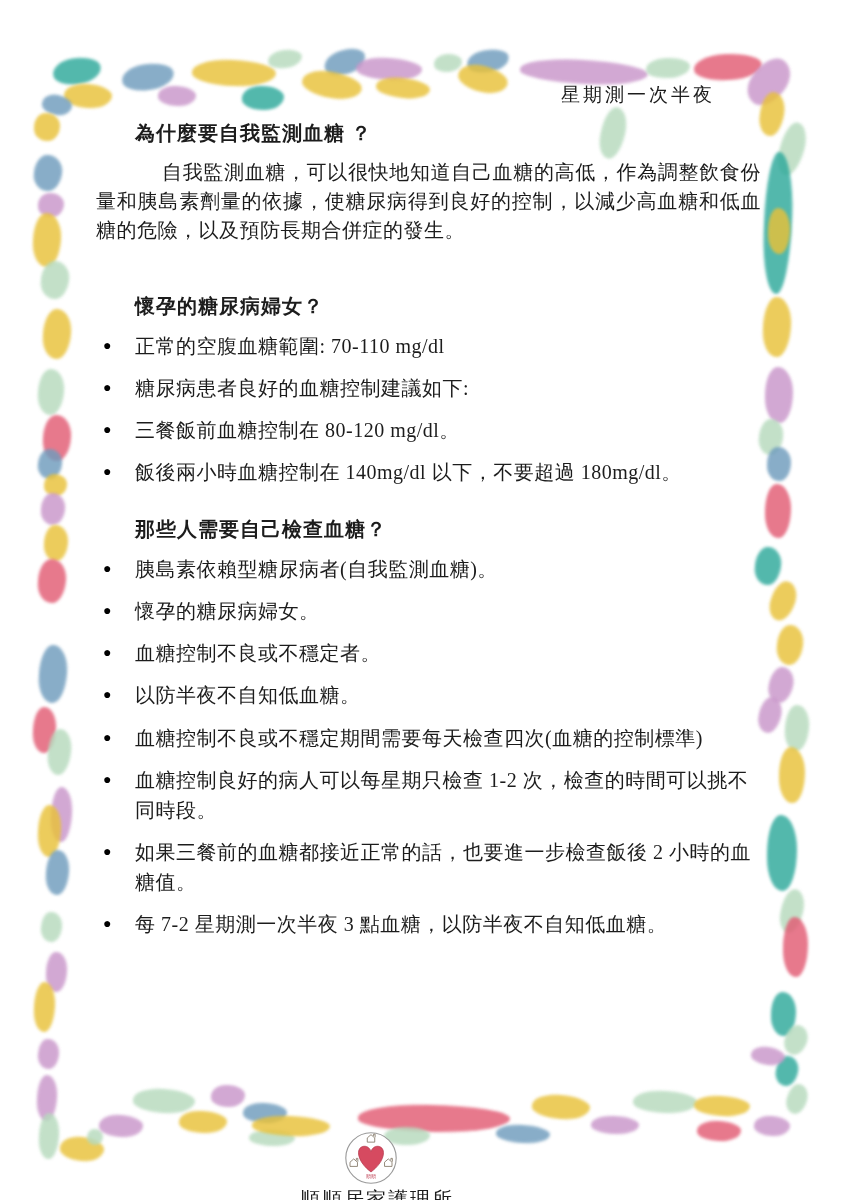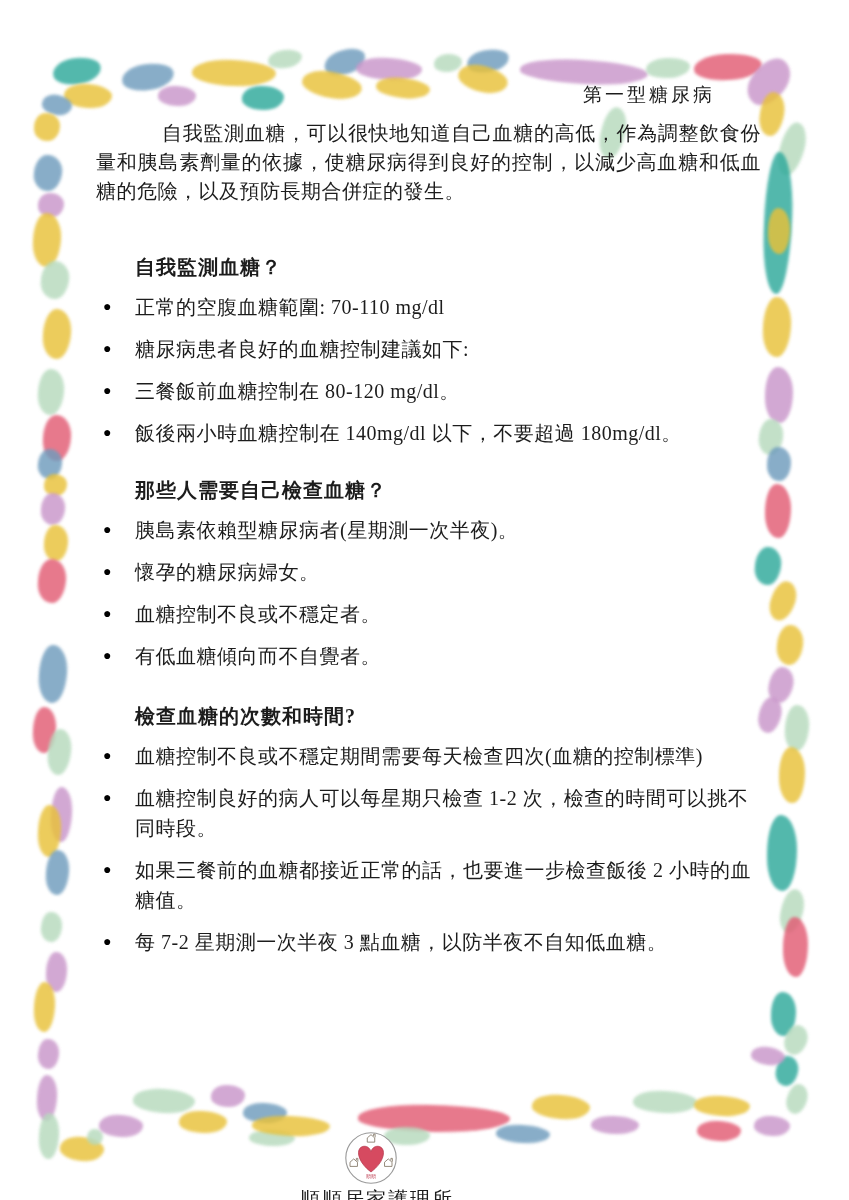--- a/index.html
+++ b/index.html
@@ -155,26 +155,27 @@
       <div class="stroke" style="left: 532px; top: 1095px; width: 58px; height: 24px; background: rgb(232, 193, 57); transform: rotate(4deg);"></div>
       <div class="stroke" style="left: 591px; top: 1116px; width: 48px; height: 18px; background: rgb(201, 150, 202); transform: rotate(2deg);"></div>
       <div class="stroke" style="left: 633px; top: 1091px; width: 64px; height: 22px; background: rgb(182, 218, 189); transform: rotate(2deg);"></div>
       <div class="stroke" style="left: 694px; top: 1096px; width: 56px; height: 20px; background: rgb(232, 193, 57); transform: rotate(3deg);"></div>
       <div class="stroke" style="left: 697px; top: 1121px; width: 44px; height: 20px; background: rgb(226, 92, 116); transform: rotate(2deg);"></div>
       <div class="stroke" style="left: 754px; top: 1116px; width: 36px; height: 20px; background: rgb(201, 150, 202); transform: rotate(3deg);"></div>
     </div>
 
   <div class="content">
 
-    <div class="corner-note">第一型糖尿病</div>
-
-
+    <div class="corner-note">星期測一次半夜</div>
+
+
+    <div class="sec-heading h1">為什麼要自我監測血糖 ？</div>
     <div class="para">自我監測血糖，可以很快地知道自己血糖的高低，作為調整飲食份量和胰島素劑量的依據，使糖尿病得到良好的控制，以減少高血糖和低血糖的危險，以及預防長期合併症的發生。</div>
 
-    <div class="sec-heading h2">自我監測血糖？</div>
+    <div class="sec-heading h2">懷孕的糖尿病婦女？</div>
     <ul class="sec-list">
       <li>
           <span class="dot">●</span>
           <span class="li-text">正常的空腹血糖範圍: 70-110 mg/dl</span>
         </li>
       <li>
           <span class="dot">●</span>
           <span class="li-text">糖尿病患者良好的血糖控制建議如下:</span>
         </li>
       <li>
@@ -184,37 +185,36 @@
       <li>
           <span class="dot">●</span>
           <span class="li-text">飯後兩小時血糖控制在 140mg/dl 以下，不要超過 180mg/dl。</span>
         </li>
     </ul>
 
     <div class="sec-heading h3">那些人需要自己檢查血糖？</div>
     <ul class="sec-list">
       <li>
           <span class="dot">●</span>
-          <span class="li-text">胰島素依賴型糖尿病者(星期測一次半夜)。</span>
+          <span class="li-text">胰島素依賴型糖尿病者(自我監測血糖)。</span>
         </li>
       <li>
           <span class="dot">●</span>
           <span class="li-text">懷孕的糖尿病婦女。</span>
         </li>
       <li>
           <span class="dot">●</span>
           <span class="li-text">血糖控制不良或不穩定者。</span>
         </li>
       <li>
           <span class="dot">●</span>
-          <span class="li-text">有低血糖傾向而不自覺者。</span>
+          <span class="li-text">以防半夜不自知低血糖。</span>
         </li>
     </ul>
 
-    <div class="sec-heading h4">檢查血糖的次數和時間?</div>
     <ul class="sec-list">
       <li>
           <span class="dot">●</span>
           <span class="li-text">血糖控制不良或不穩定期間需要每天檢查四次(血糖的控制標準)</span>
         </li>
       <li>
           <span class="dot">●</span>
           <span class="li-text">血糖控制良好的病人可以每星期只檢查 1-2 次，檢查的時間可以挑不同時段。</span>
         </li>
       <li>

